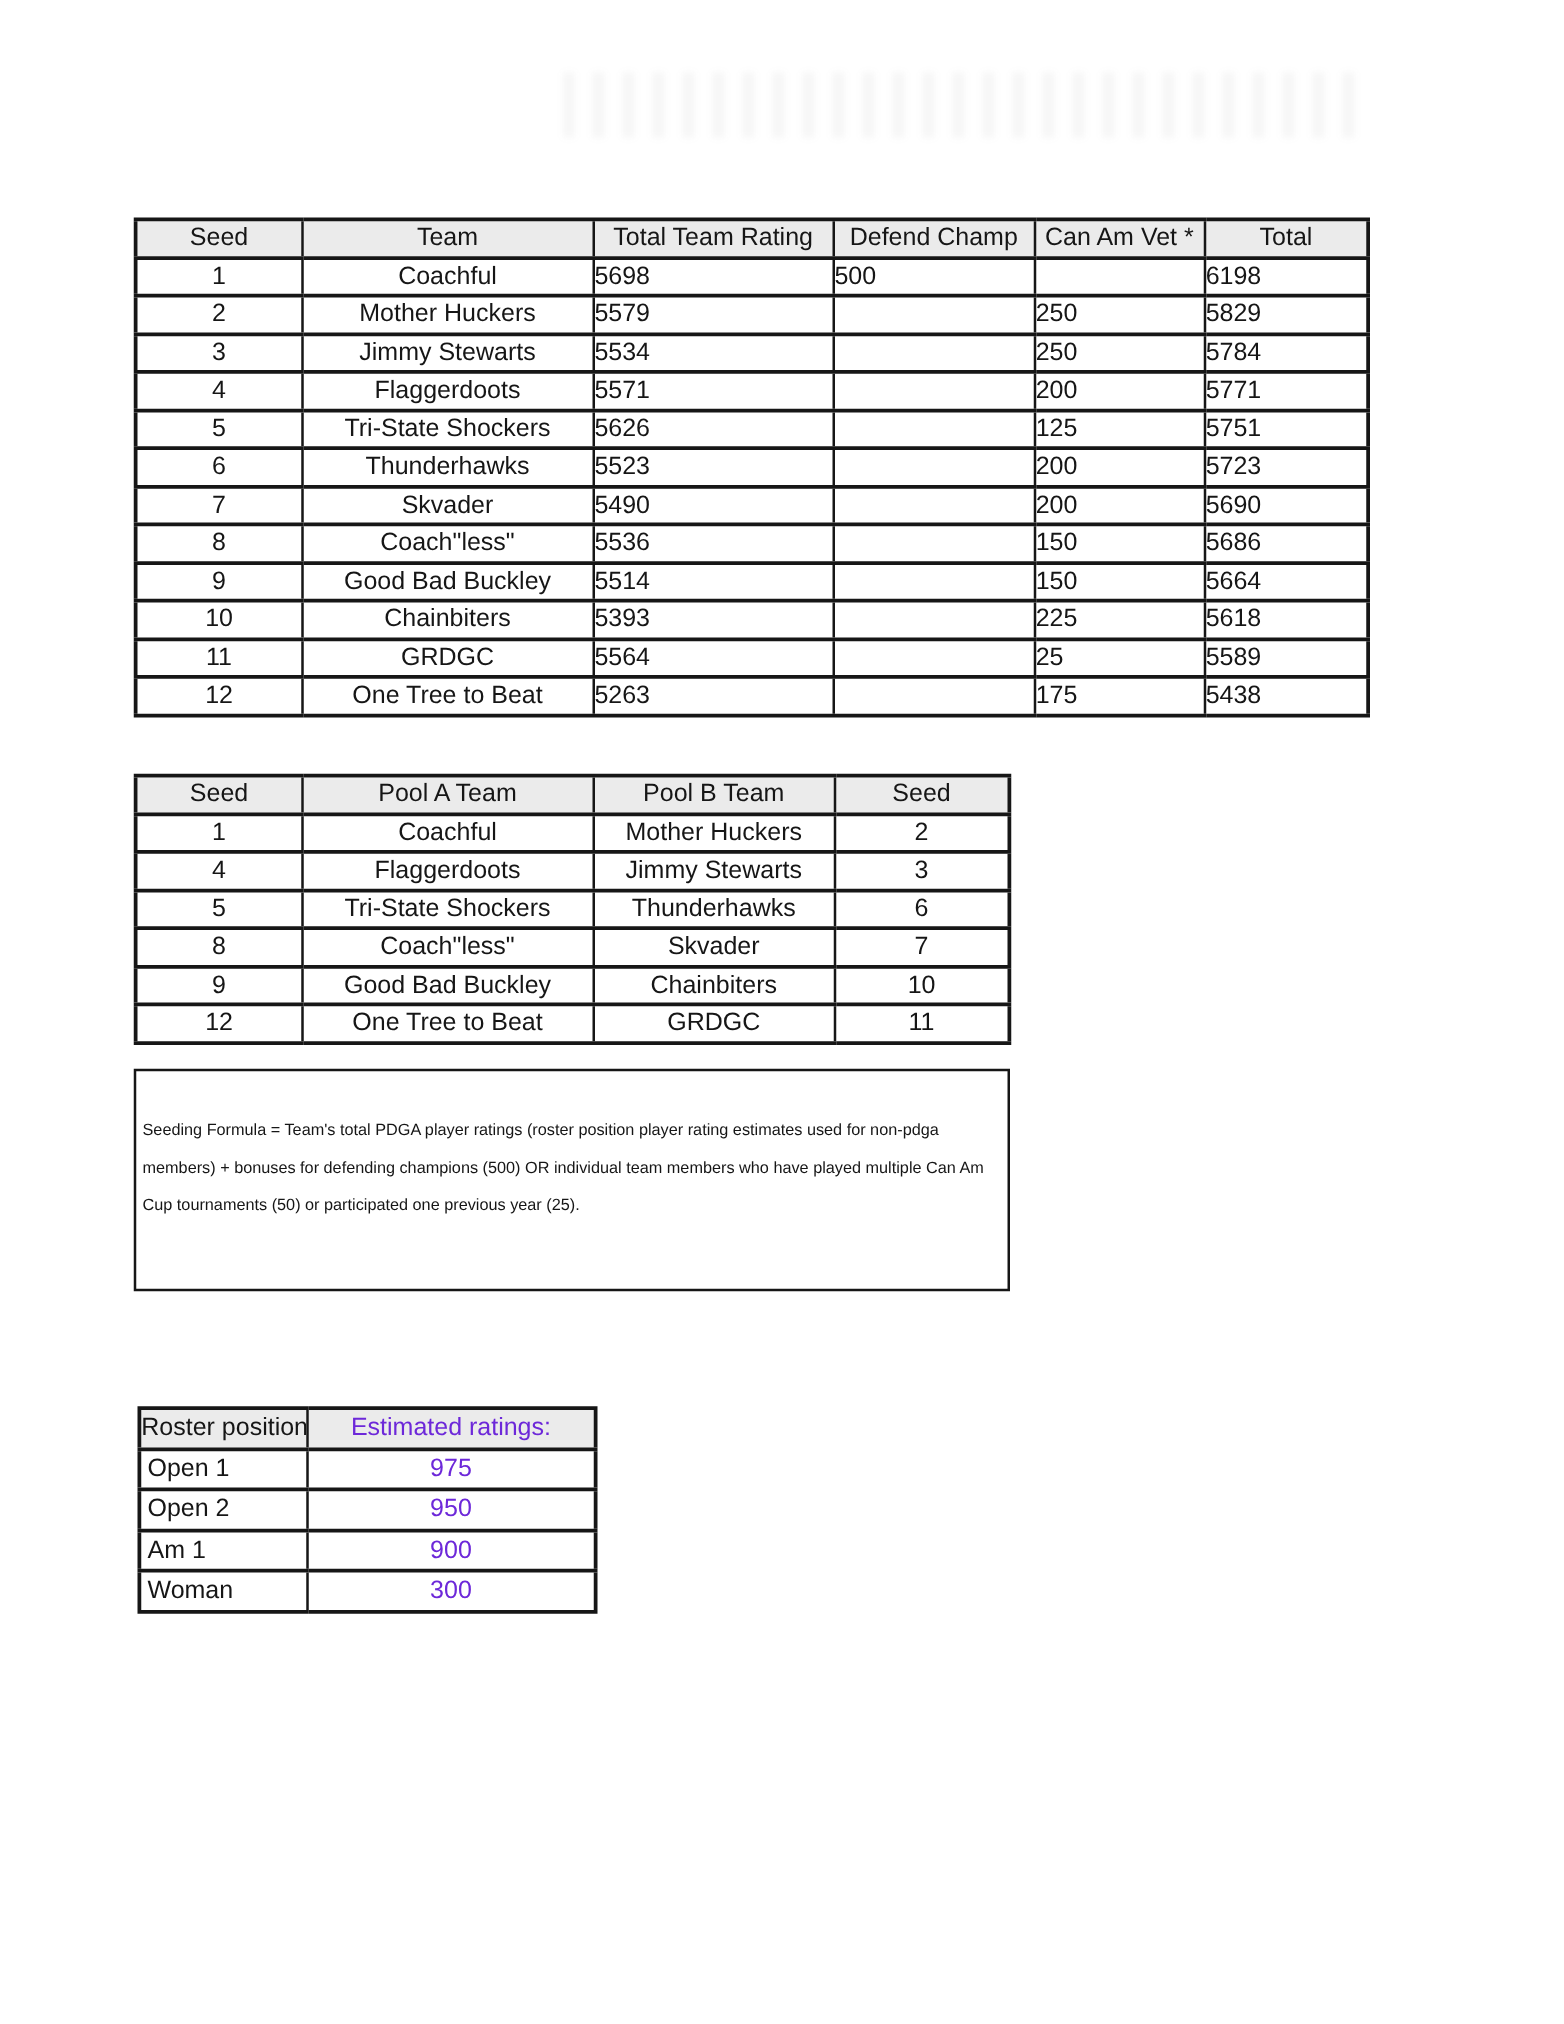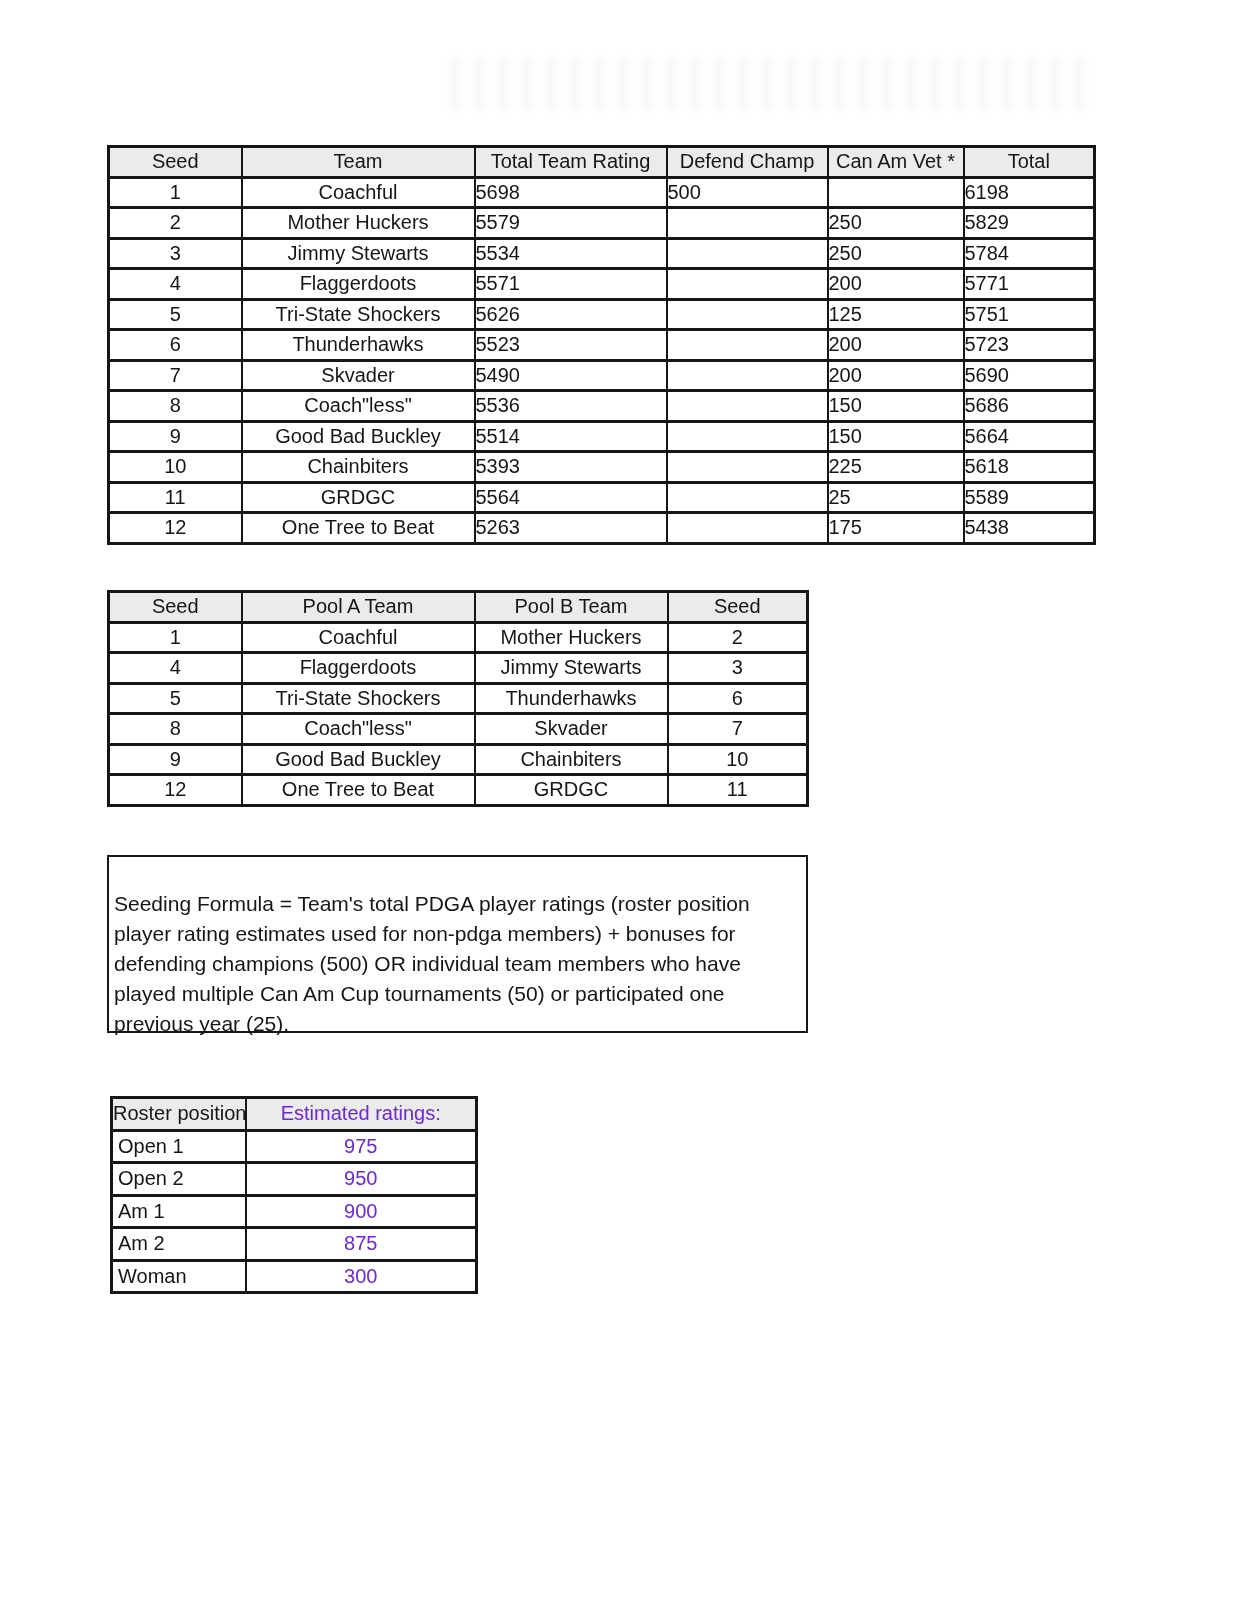--- a/index.html
+++ b/index.html
@@ -12,21 +12,21 @@
   }
   .page { position: relative; width: 1251px; height: 1619px; background: #ffffff; }
 
   
   .artifact {
     position: absolute; left: 450px; top: 58px; width: 640px; height: 52px;
     background: repeating-linear-gradient(90deg, rgba(90,90,90,0.05) 0 10px, rgba(0,0,0,0) 10px 24px);
     filter: blur(3px);
   }
 
-  table { border-collapse: collapse; table-layout: fixed; position: absolute; background: #ffffff; }
+  table { border-collapse: collapse; table-layout: fixed; position: absolute; background: #ffffff; margin-top: 29px; }
   table { border: 3px solid #161616; }
   td, th {
     border: 2px solid #161616;
     border-top-width: 3px; border-bottom-width: 3px;
     font-size: 20px; font-weight: 400;
     padding: 0; overflow: hidden; white-space: nowrap;
     color: #161616;
   }
   th { background: #ebebeb; }
   .t1 td, .t1 th, .t2 td, .t2 th { height: 27.5px; }
@@ -39,21 +39,21 @@
 
   .t1 { left: 107px; top: 145px; width: 986px; }
   .t2 { left: 107px; top: 590px; width: 699px; }
   .t3 { left: 110px; top: 1096px; width: 365px; }
 
   .red { color: #6d28d9; }
 
   .note {
     position: absolute; left: 107px; top: 855px; width: 701px; height: 178px;
     border: 2.5px solid #161616; box-sizing: border-box;
-    font-size: 21px; line-height: 30px;
+    font-size: 13px; line-height: 30px;
     padding: 32px 8px 0 5px;
     color: #161616;
   }
 </style>
 </head>
 <body>
 
 <div class="page">
 
   <div class="artifact"></div>
@@ -252,23 +252,19 @@
       </tr>
       <tr>
         <td class="l">Open 2</td>
         <td class="c red">950</td>
       </tr>
       <tr>
         <td class="l">Am 1</td>
         <td class="c red">900</td>
       </tr>
       <tr>
-        <td class="l">Am 2</td>
-        <td class="c red">875</td>
-      </tr>
-      <tr>
         <td class="l">Woman</td>
         <td class="c red">300</td>
       </tr>
     </tbody>
   </table>
 
 </div>
 
 </body></html>

